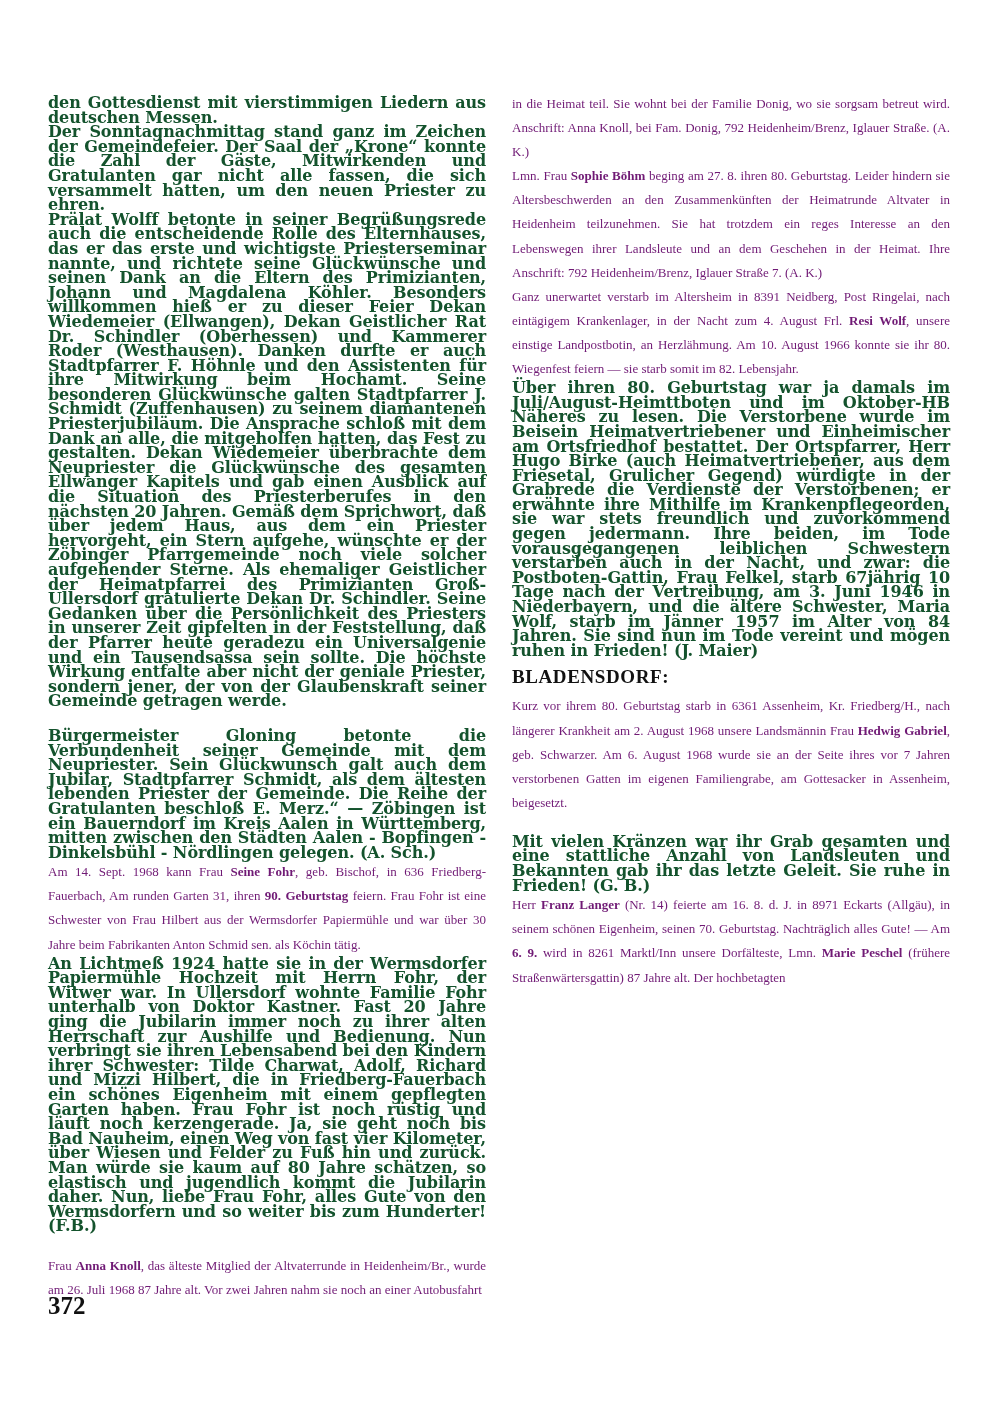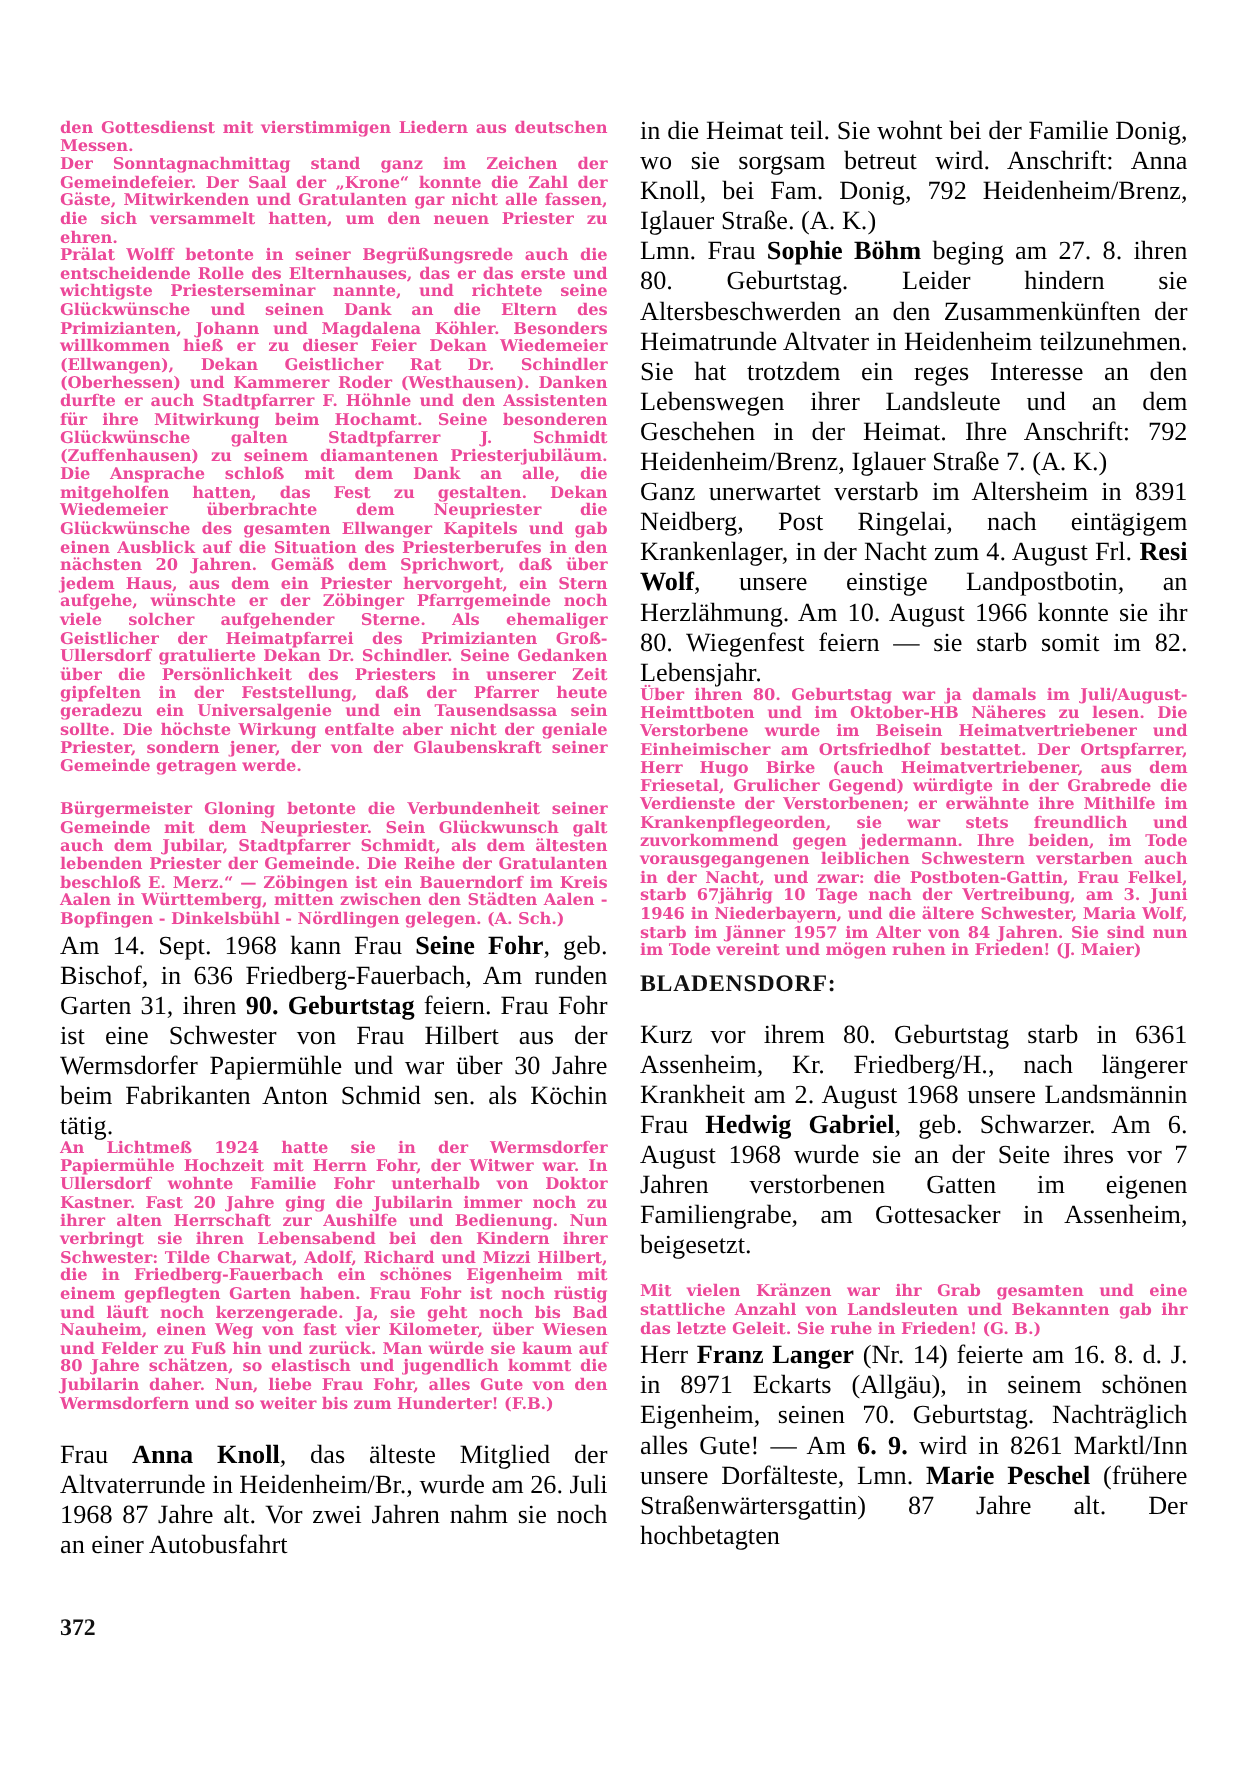--- a/index.html
+++ b/index.html
@@ -2,27 +2,27 @@
 <html><head>
 <meta charset="utf-8">
 <style>
   html, body { margin: 0; padding: 0; background: #ffffff; }
   body { width: 1000px; height: 1413px; position: relative; overflow: hidden; color: #111; }
   .page { position: absolute; left: 0; top: 0; width: 1000px; height: 1413px; background: #fff; }
   .col { position: absolute; top: 96px; }
   .col-left { left: 48px; width: 438px; }
   .col-right { left: 512px; width: 438px; top: 92px; }
   .p { margin: 0; text-align: justify; hyphens: manual; }
-  .small { font-family: "DejaVu Serif", serif; font-size: 13px; line-height: 14.6px; letter-spacing: -0.1px; font-weight: 600; color: #ec4899; }
-  .large { font-family: "Liberation Serif", serif; font-size: 21px; line-height: 24.1px; color: #000000; }
+  .small { font-family: "DejaVu Serif", serif; font-size: 16px; line-height: 14.6px; letter-spacing: -0.1px; font-weight: 600; color: #14532d; }
+  .large { font-family: "Liberation Serif", serif; font-size: 13px; line-height: 24.1px; color: #701a75; }
   .gap-s { margin-top: 20px; }
   .gap-l { margin-top: 0; }
-  .heading { font-family: "Liberation Serif", serif; font-weight: bold; font-size: 19px; letter-spacing: 0.6px; margin: 8px 0 16px 0; }
+  .heading { font-family: "Liberation Serif", serif; font-weight: bold; font-size: 19px; letter-spacing: 0.6px; margin: 8px 0 6px 0; }
   b { font-weight: bold; }
-  .page-num { position: absolute; left: 48px; top: 1292px; font-family: "Liberation Serif", serif; font-weight: bold; font-size: 19px; }
+  .page-num { position: absolute; left: 48px; top: 1292px; font-family: "Liberation Serif", serif; font-weight: bold; font-size: 25px; }
 </style>
 </head>
 <body>
 
 <div class="page">
 
   <div class="col col-left">
     <p class="p small">den Gottesdienst mit vierstimmigen Liedern aus deutschen Messen.</p>
     <p class="p small">Der Sonntagnachmittag stand ganz im Zeichen der Gemeindefeier. Der Saal der „Krone“ konnte die Zahl der Gäste, Mitwirkenden und Gratulanten gar nicht alle fassen, die sich versammelt hatten, um den neuen Priester zu ehren.</p>
     <p class="p small">Prälat Wolff betonte in seiner Begrüßungsrede auch die entscheidende Rolle des Elternhauses, das er das erste und wichtigste Priesterseminar nannte, und richtete seine Glückwünsche und seinen Dank an die Eltern des Primizianten, Johann und Magdalena Köhler. Besonders willkommen hieß er zu dieser Feier Dekan Wiedemeier (Ellwangen), Dekan Geistlicher Rat Dr. Schindler (Oberhessen) und Kammerer Roder (Westhausen). Danken durfte er auch Stadtpfarrer F. Höhnle und den Assistenten für ihre Mitwirkung beim Hochamt. Seine besonderen Glückwünsche galten Stadtpfarrer J. Schmidt (Zuffenhausen) zu seinem diamantenen Priesterjubiläum. Die Ansprache schloß mit dem Dank an alle, die mitgeholfen hatten, das Fest zu gestalten. Dekan Wiedemeier überbrachte dem Neupriester die Glückwünsche des gesamten Ellwanger Kapitels und gab einen Ausblick auf die Situation des Priesterberufes in den nächsten 20 Jahren. Gemäß dem Sprichwort, daß über jedem Haus, aus dem ein Priester hervorgeht, ein Stern aufgehe, wünschte er der Zöbinger Pfarrgemeinde noch viele solcher aufgehender Sterne. Als ehemaliger Geistlicher der Heimatpfarrei des Primizianten Groß-Ullersdorf gratulierte Dekan Dr. Schindler. Seine Gedanken über die Persönlichkeit des Priesters in unserer Zeit gipfelten in der Feststellung, daß der Pfarrer heute geradezu ein Universalgenie und ein Tausendsassa sein sollte. Die höchste Wirkung entfalte aber nicht der geniale Priester, sondern jener, der von der Glaubenskraft seiner Gemeinde getragen werde.</p>

